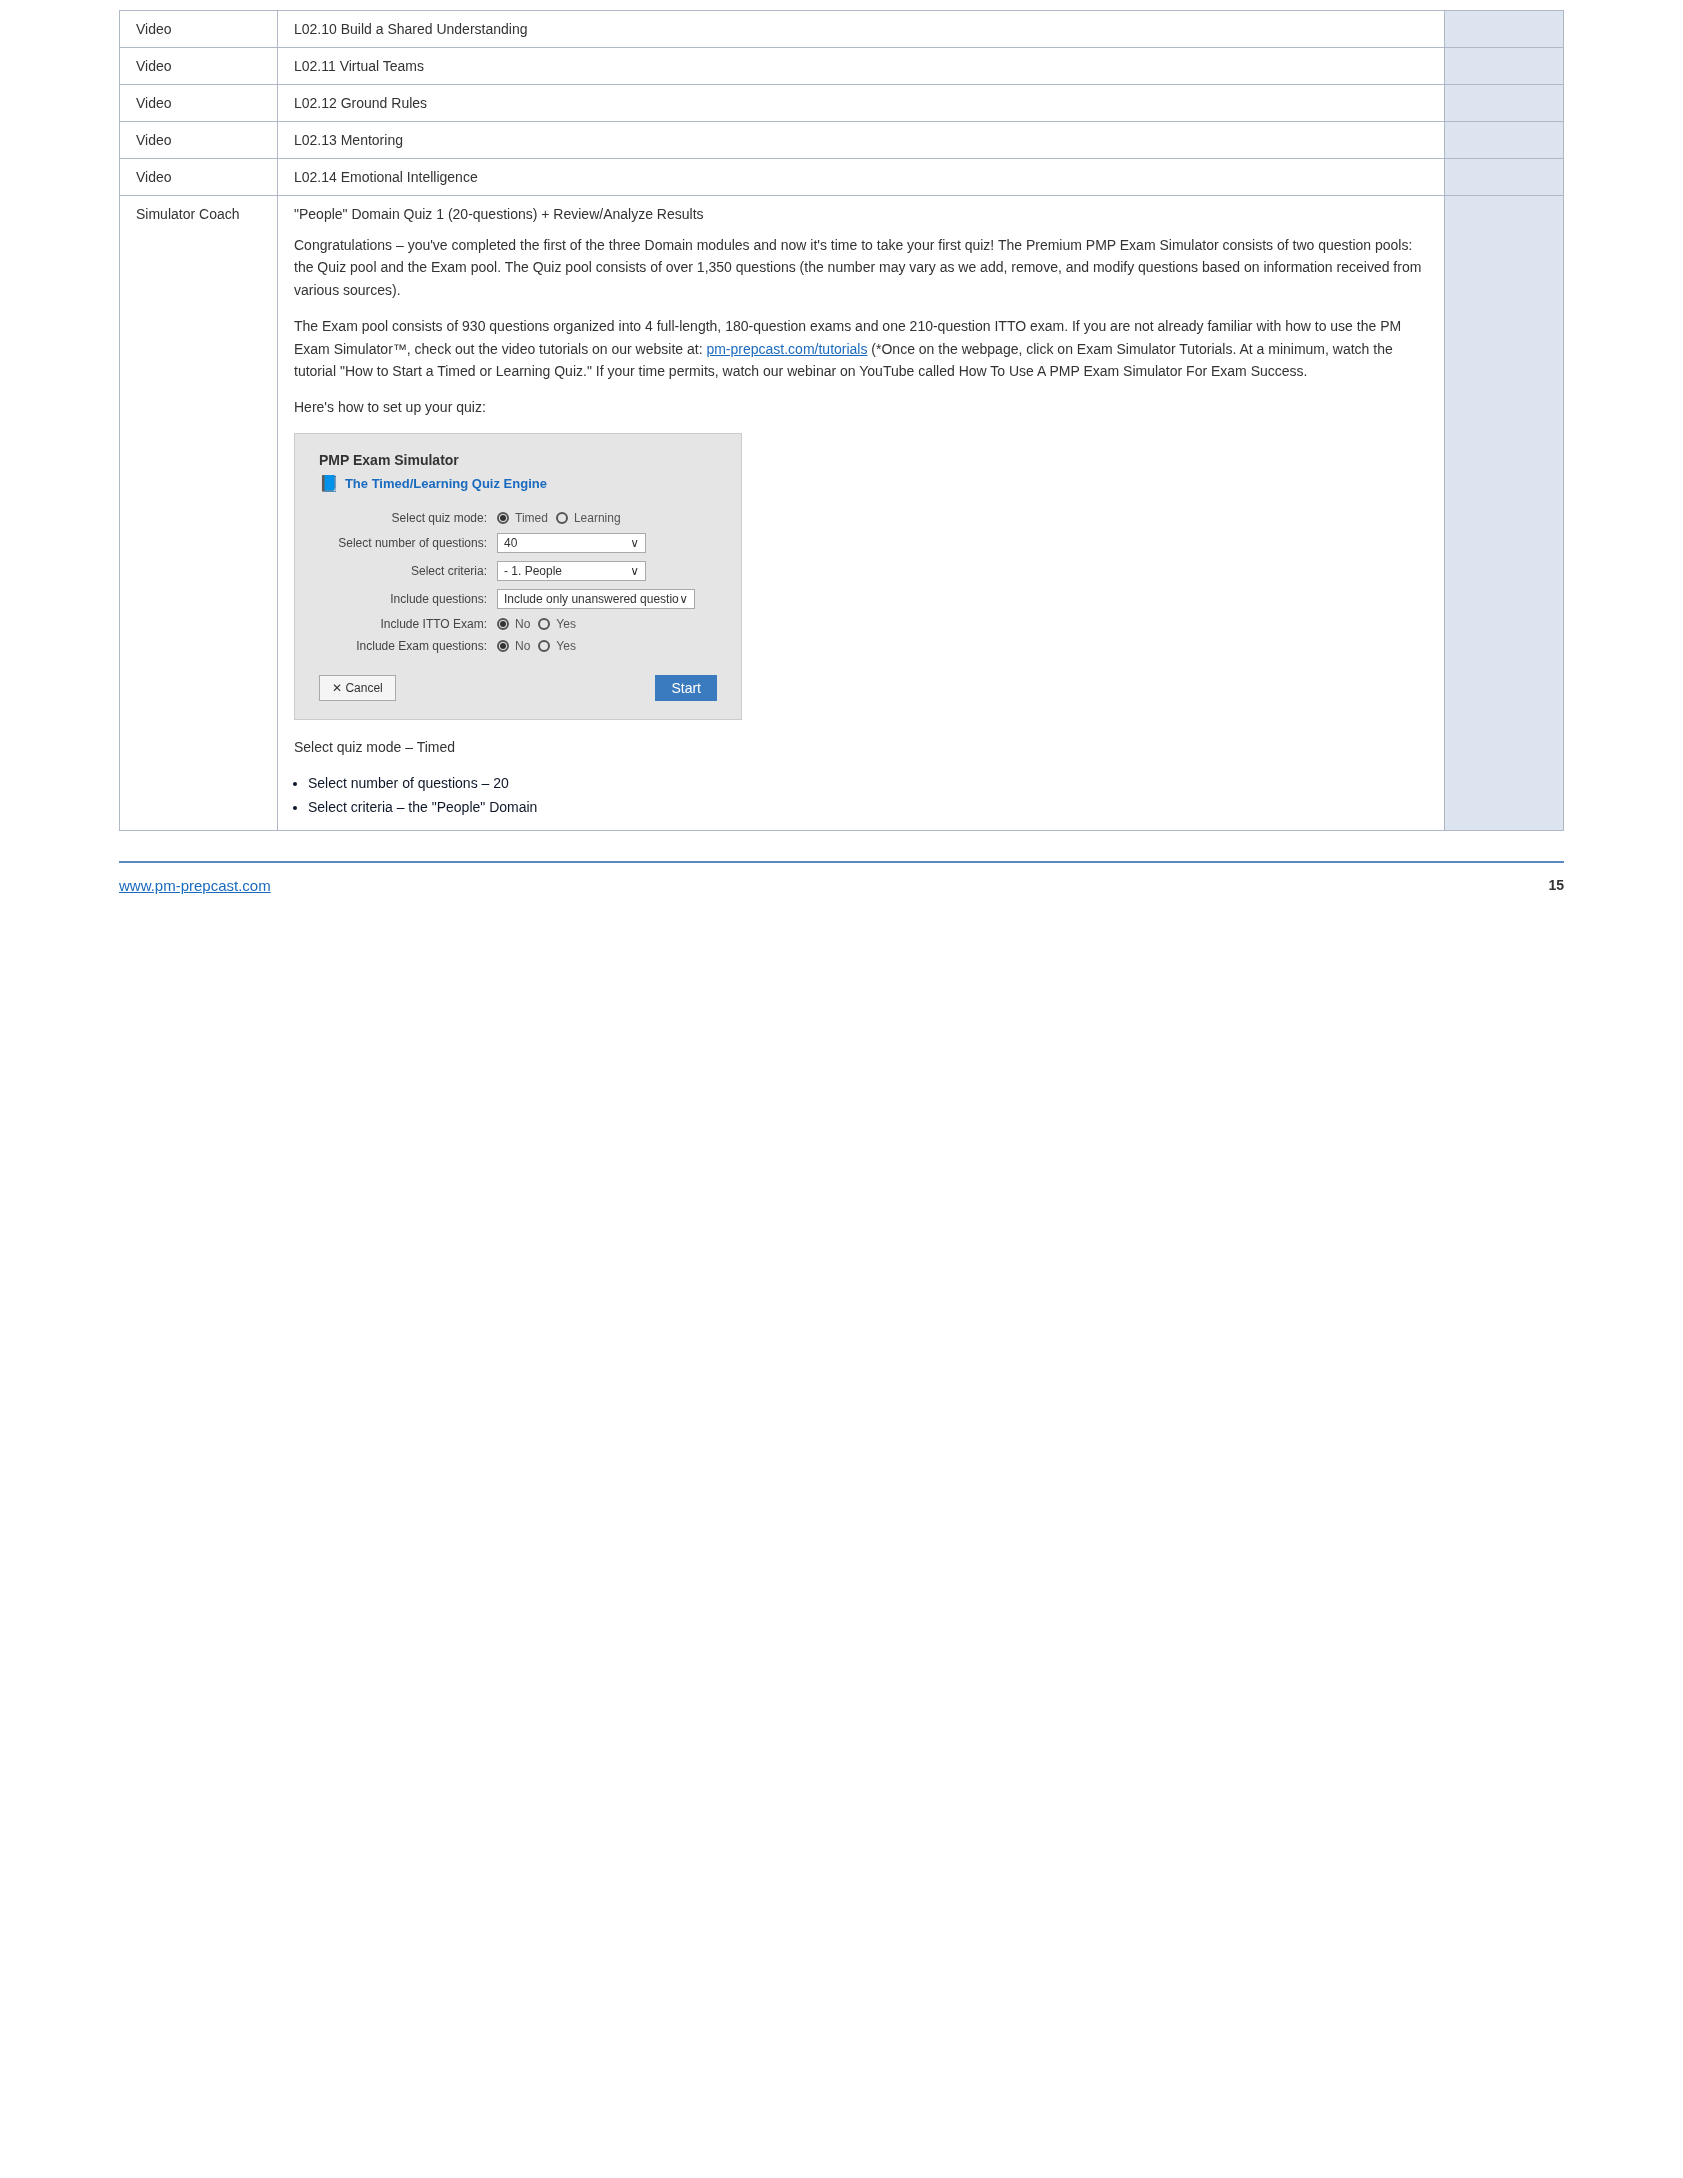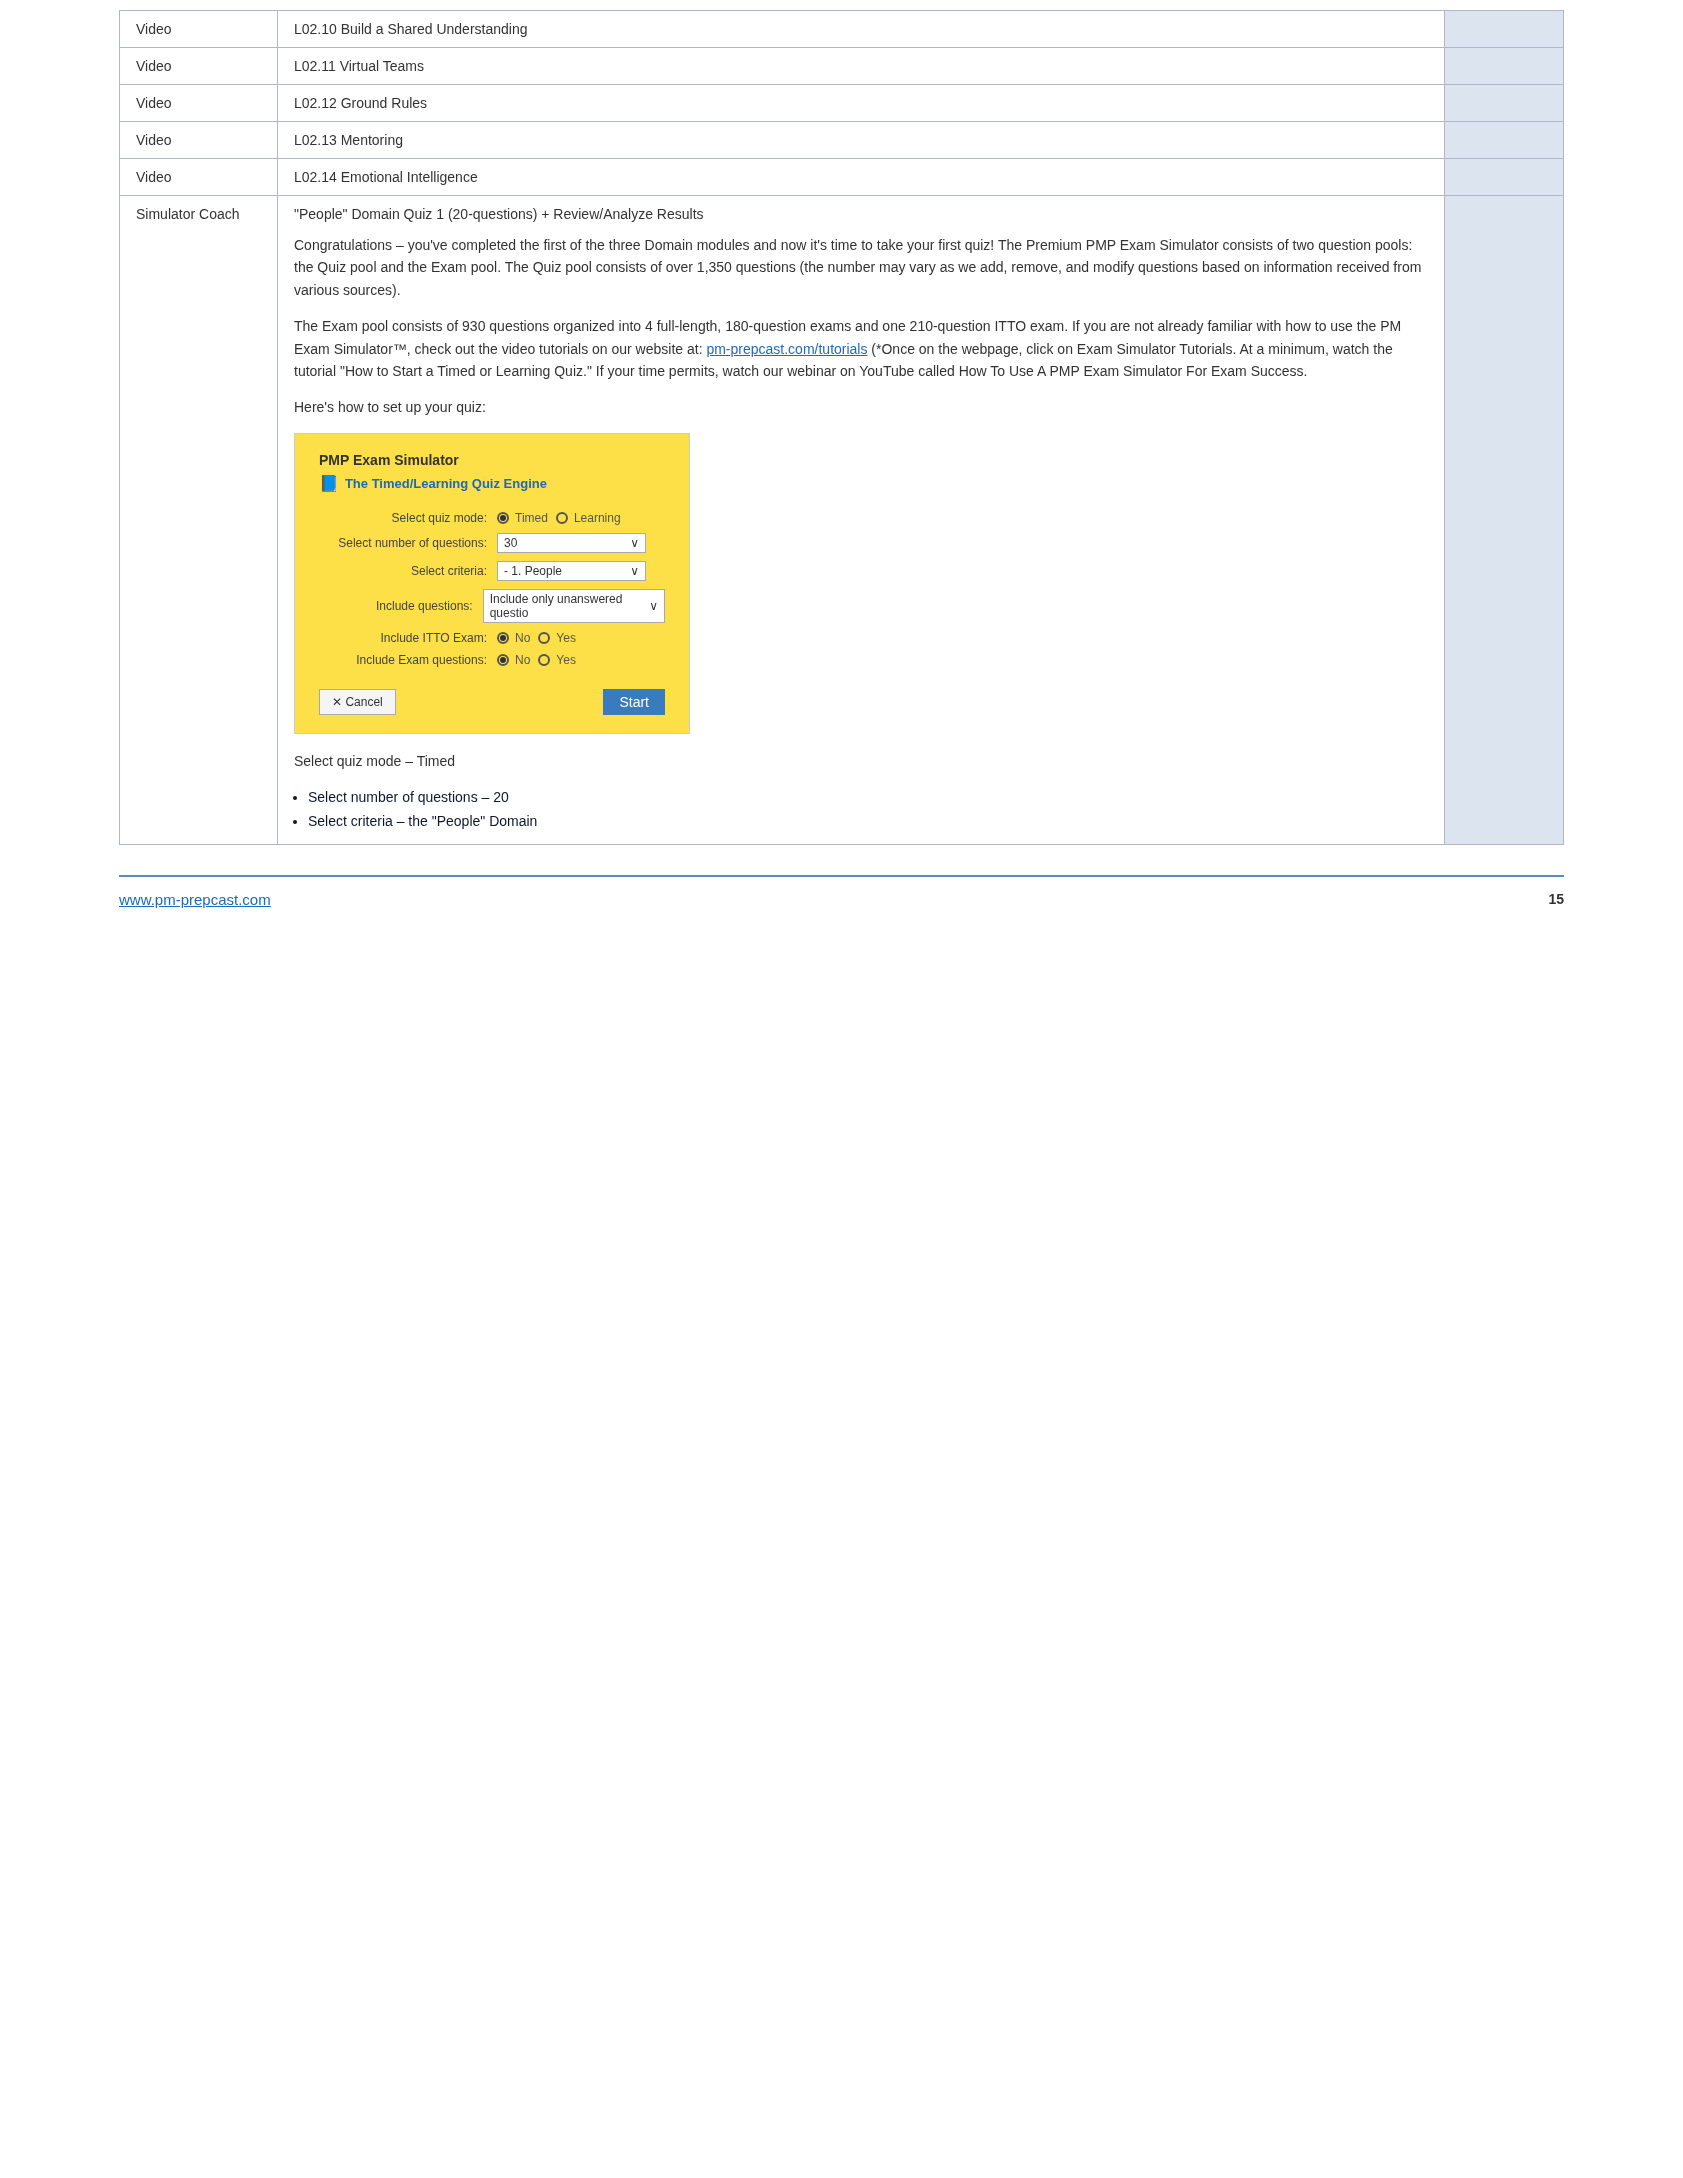--- a/index.html
+++ b/index.html
@@ -159,22 +159,22 @@
     .sim-body a {
       color: #1a6abf;
       text-decoration: underline;
     }
 
     
     .sim-ui-box {
       border: 1px solid #ccc;
       padding: 18px 24px;
       margin: 10px 0 16px 0;
-      background: #fde047;
-      width: 396px;
+      background: #e5e5e5;
+      width: 448px;
     }
 
     .sim-ui-box-title {
       font-size: 14px;
       font-weight: bold;
       color: #333;
       margin-bottom: 6px;
     }
 
     .sim-ui-subtitle {
@@ -379,21 +379,21 @@
                   <div class="radio-group">
                     <span class="radio-circle"></span>
                     <span>Learning</span>
                   </div>
                 </div>
               </div>
 
               <div class="sim-form-row">
                 <span class="sim-form-label">Select number of questions:</span>
                 <div class="select-box">
-                  <span>30</span>
+                  <span>40</span>
                   <span>∨</span>
                 </div>
               </div>
 
               <div class="sim-form-row">
                 <span class="sim-form-label">Select criteria:</span>
                 <div class="select-box">
                   <span>- 1. People</span>
                   <span>∨</span>
                 </div>

